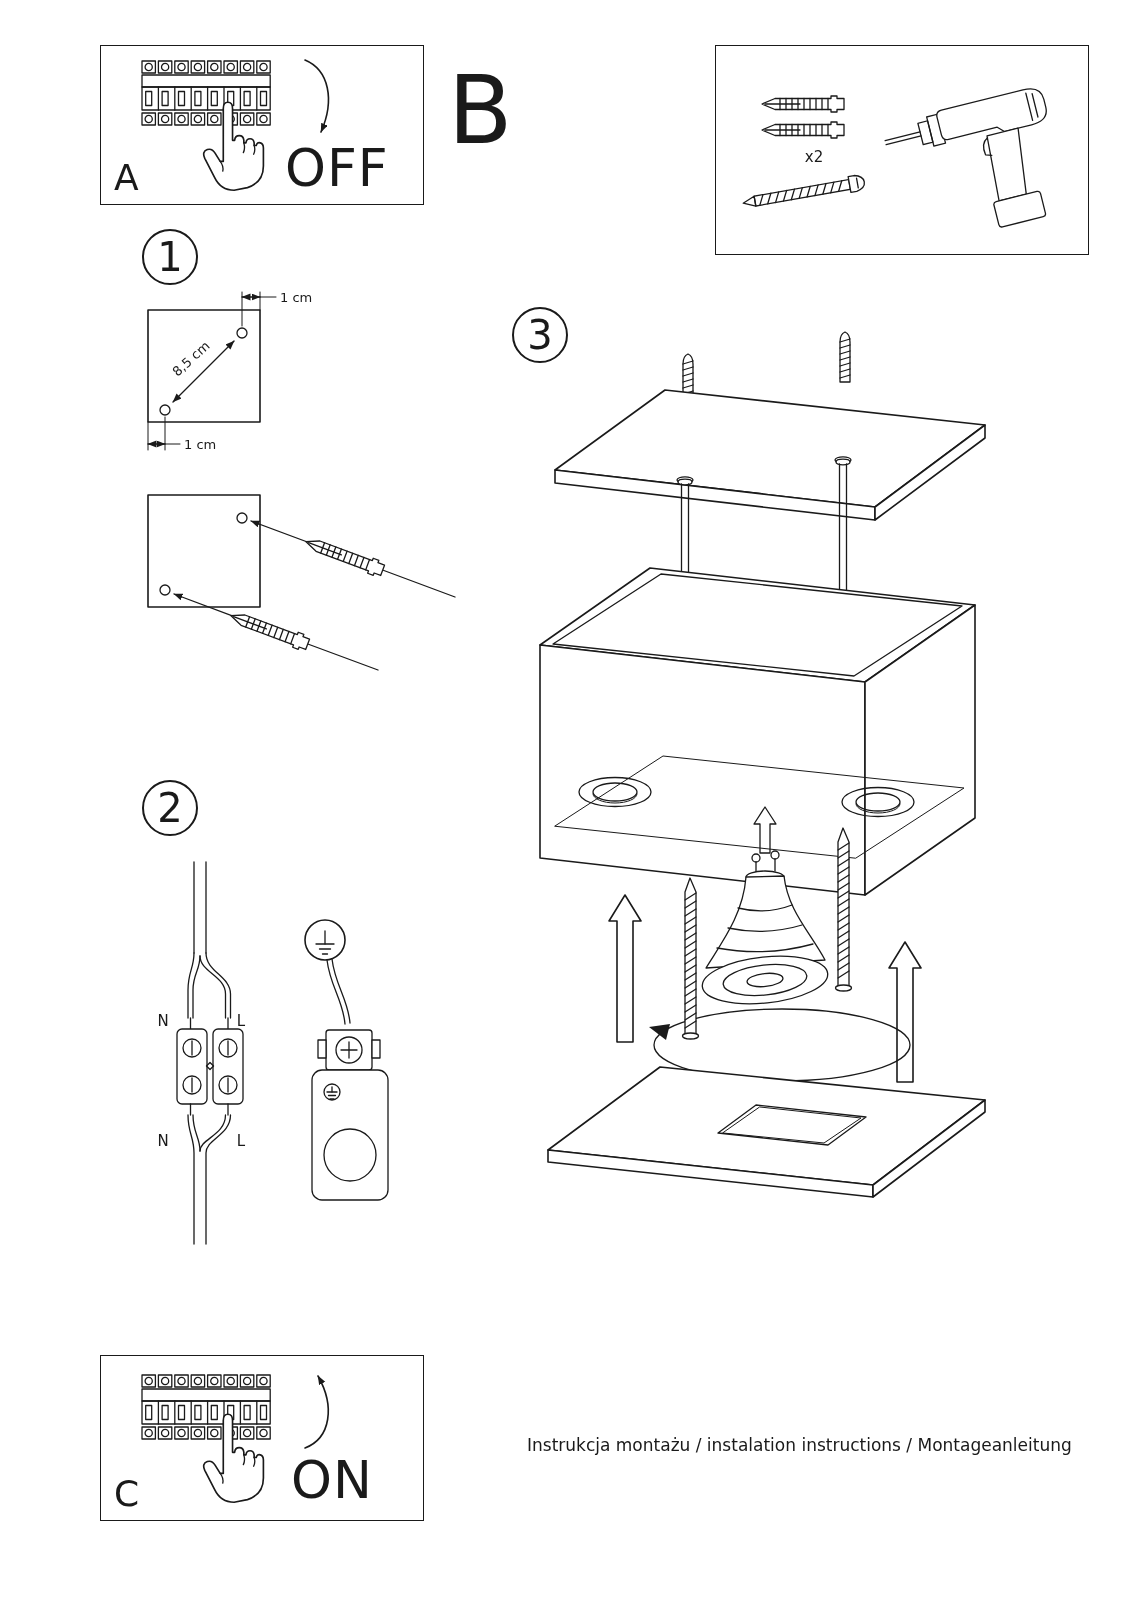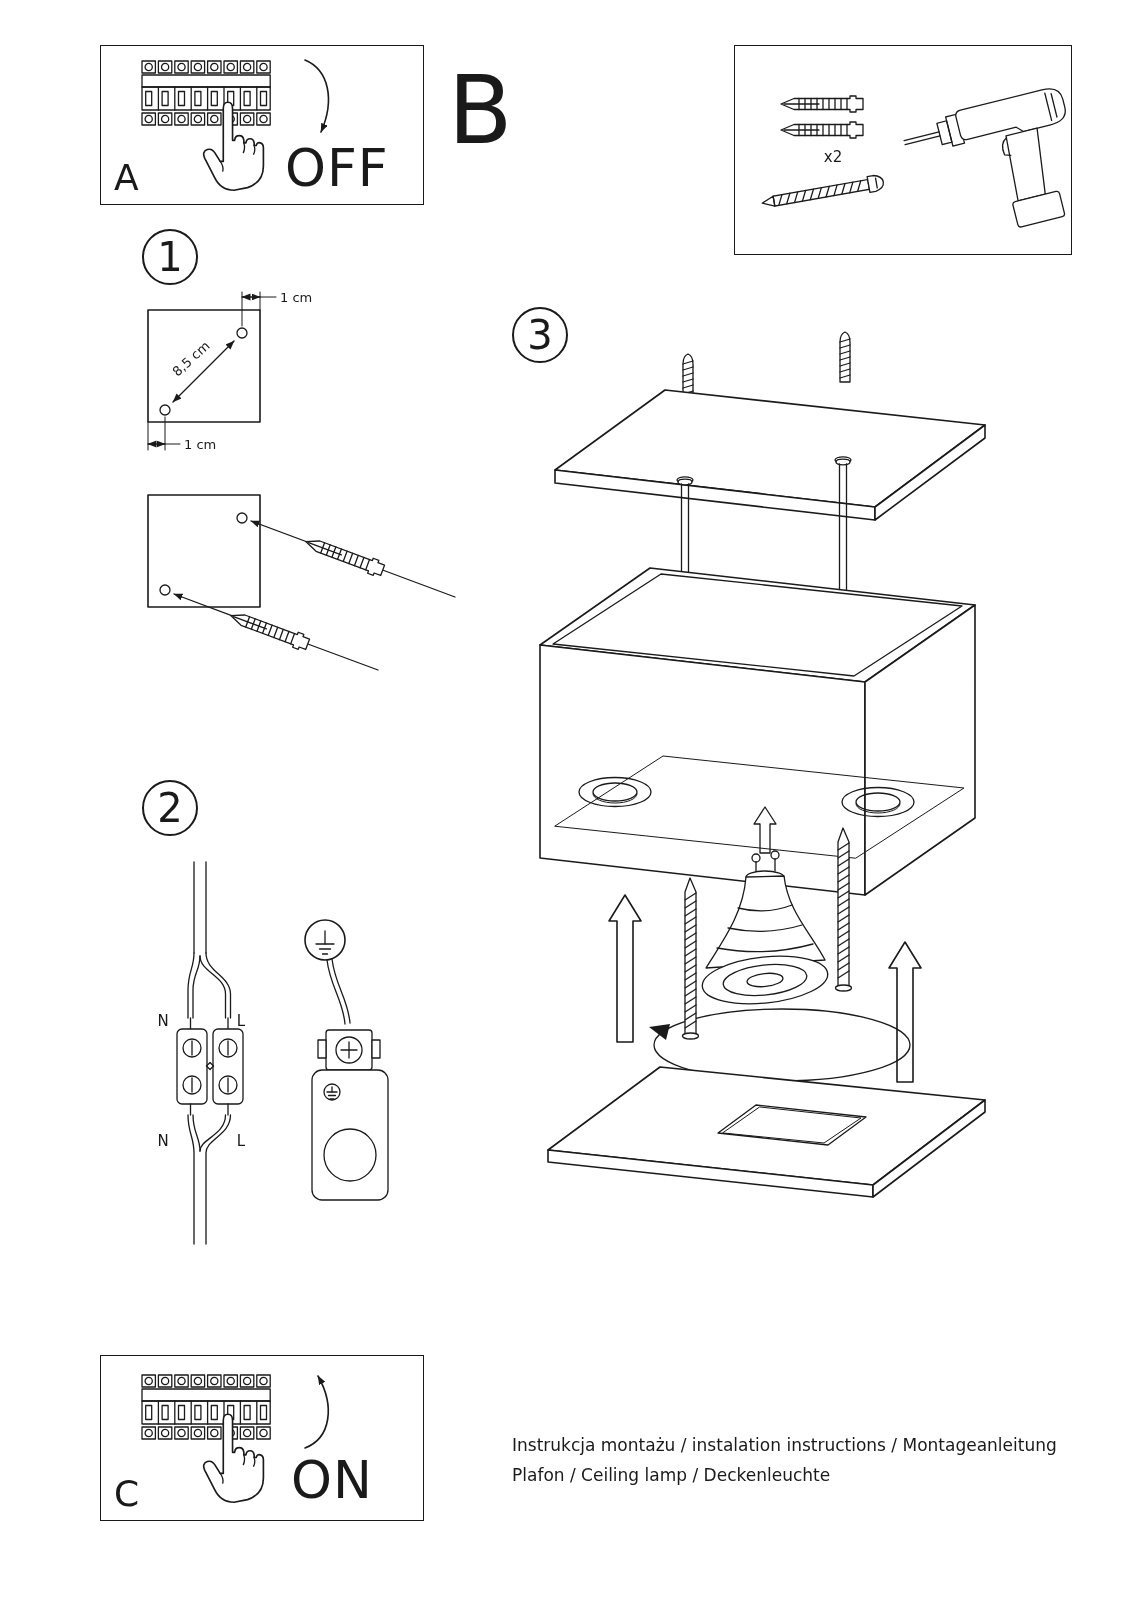--- a/index.html
+++ b/index.html
@@ -86,21 +86,21 @@
           </marker>
         </defs>
       <path class="w16" d="M12,6 C36,16 42,46 28,78" marker-end="url(#arwA)"></path>
     </svg>
     <span class="state" style="left:184px;top:96px">OFF</span>
     <span class="corner" style="left:13px;top:114px">A</span>
   </section>
 
   <div class="bigB" style="left:448px;top:64px">B</div>
 
-  <section class="panel" style="left:734px;top:45px;width:338px;height:210px">
+  <section class="panel" style="left:715px;top:45px;width:374px;height:210px">
     <svg class="fig lineart" style="left:28px;top:44px" width="140" height="58" viewBox="0 0 140 58">
       <g transform="translate(62,14)">
         <path class="wfill" d="M-44,0 L-31,-5.5 L25,-5.5 L25,-8 L31,-8 L31,-5.5 L38,-5.5 L38,5.5 L31,5.5 L31,8 L25,8 L25,5.5 L-31,5.5 Z"></path>
         <line x1="-41" y1="0" x2="-6" y2="0"></line>
         <line x1="-26" y1="-5.5" x2="-26" y2="5.5"></line>
           <line x1="-20" y1="-5.5" x2="-20" y2="5.5"></line>
           <line x1="-14" y1="-5.5" x2="-14" y2="5.5"></line>
           <line x1="-8" y1="-5.5" x2="-8" y2="5.5"></line>
           <line x1="-2" y1="-5.5" x2="-2" y2="5.5"></line>
           <line x1="4" y1="-5.5" x2="4" y2="5.5"></line>
@@ -496,18 +496,17 @@
           <marker id="arwC" markerUnits="userSpaceOnUse" markerWidth="10" markerHeight="8" refX="8.5" refY="3.5" orient="auto">
             <path d="M0,0 L9,3.5 L0,7 Z"></path>
           </marker>
         </defs>
       <path class="w16" d="M14,80 C40,70 44,38 27,8" marker-end="url(#arwC)"></path>
     </svg>
     <span class="state" style="left:190px;top:98px">ON</span>
     <span class="corner" style="left:13px;top:120px">C</span>
   </section>
 
-  <div class="footer" style="left:512px;top:1430px">
+  <div class="footer" style="left:527px;top:1430px">
     <div>Instrukcja montażu / instalation instructions / Montageanleitung</div>
-    <div>Plafon / Ceiling lamp / Deckenleuchte</div>
   </div>
 
 </div>
 
 </body></html>

